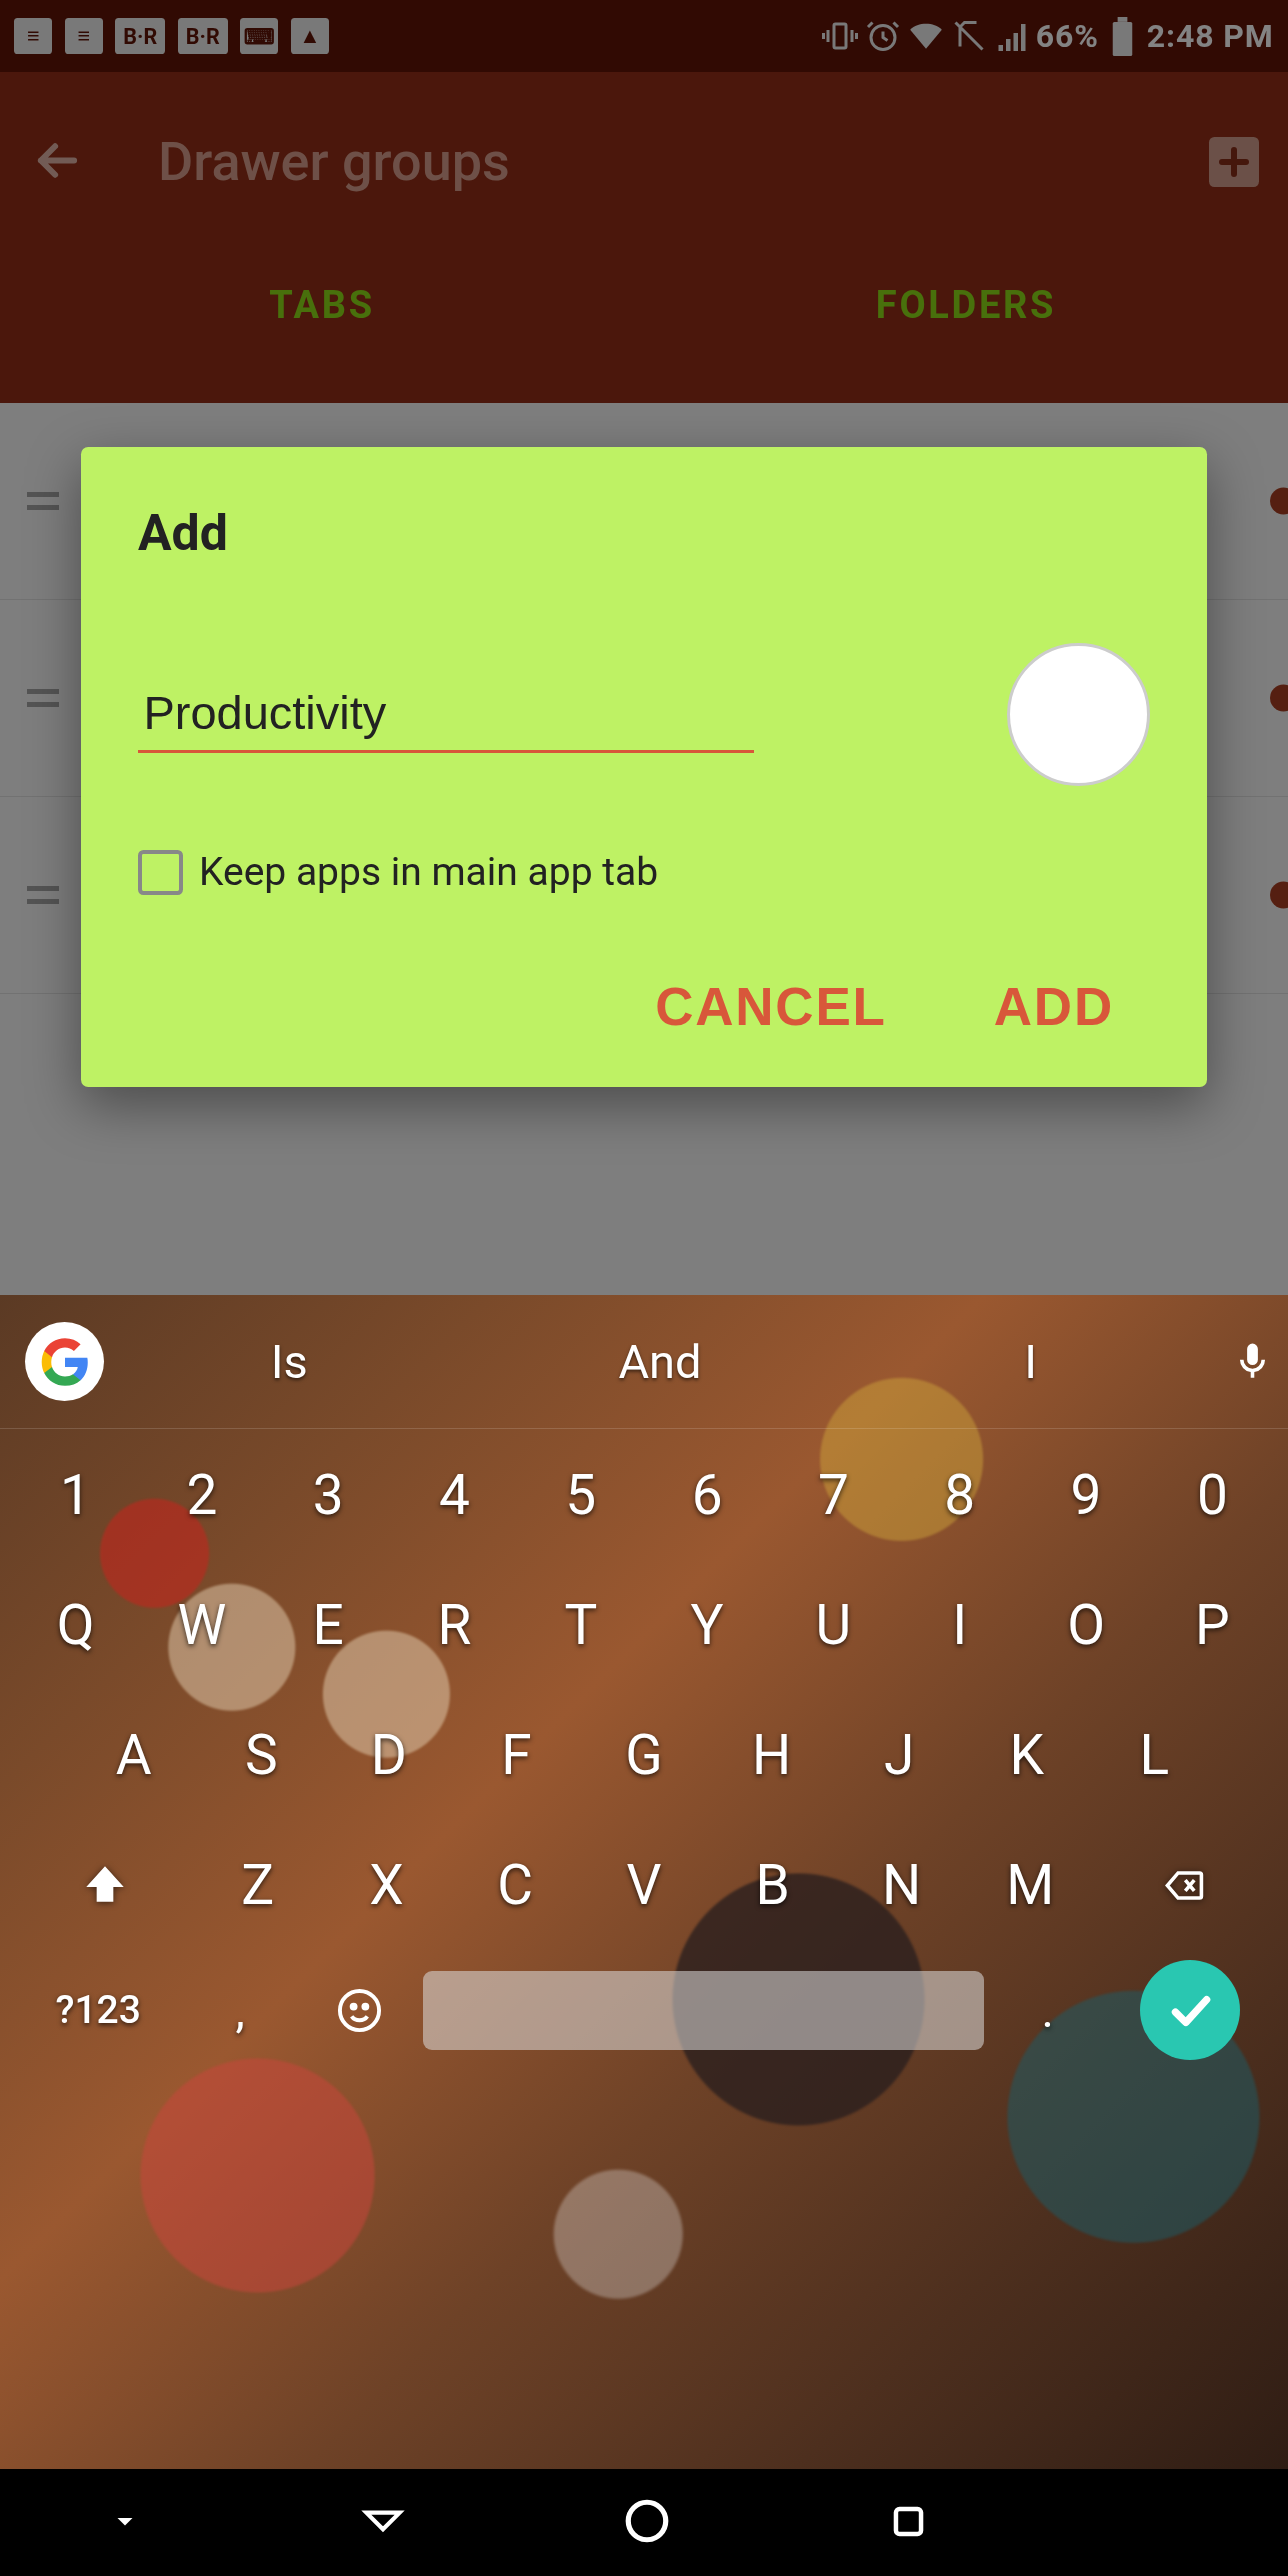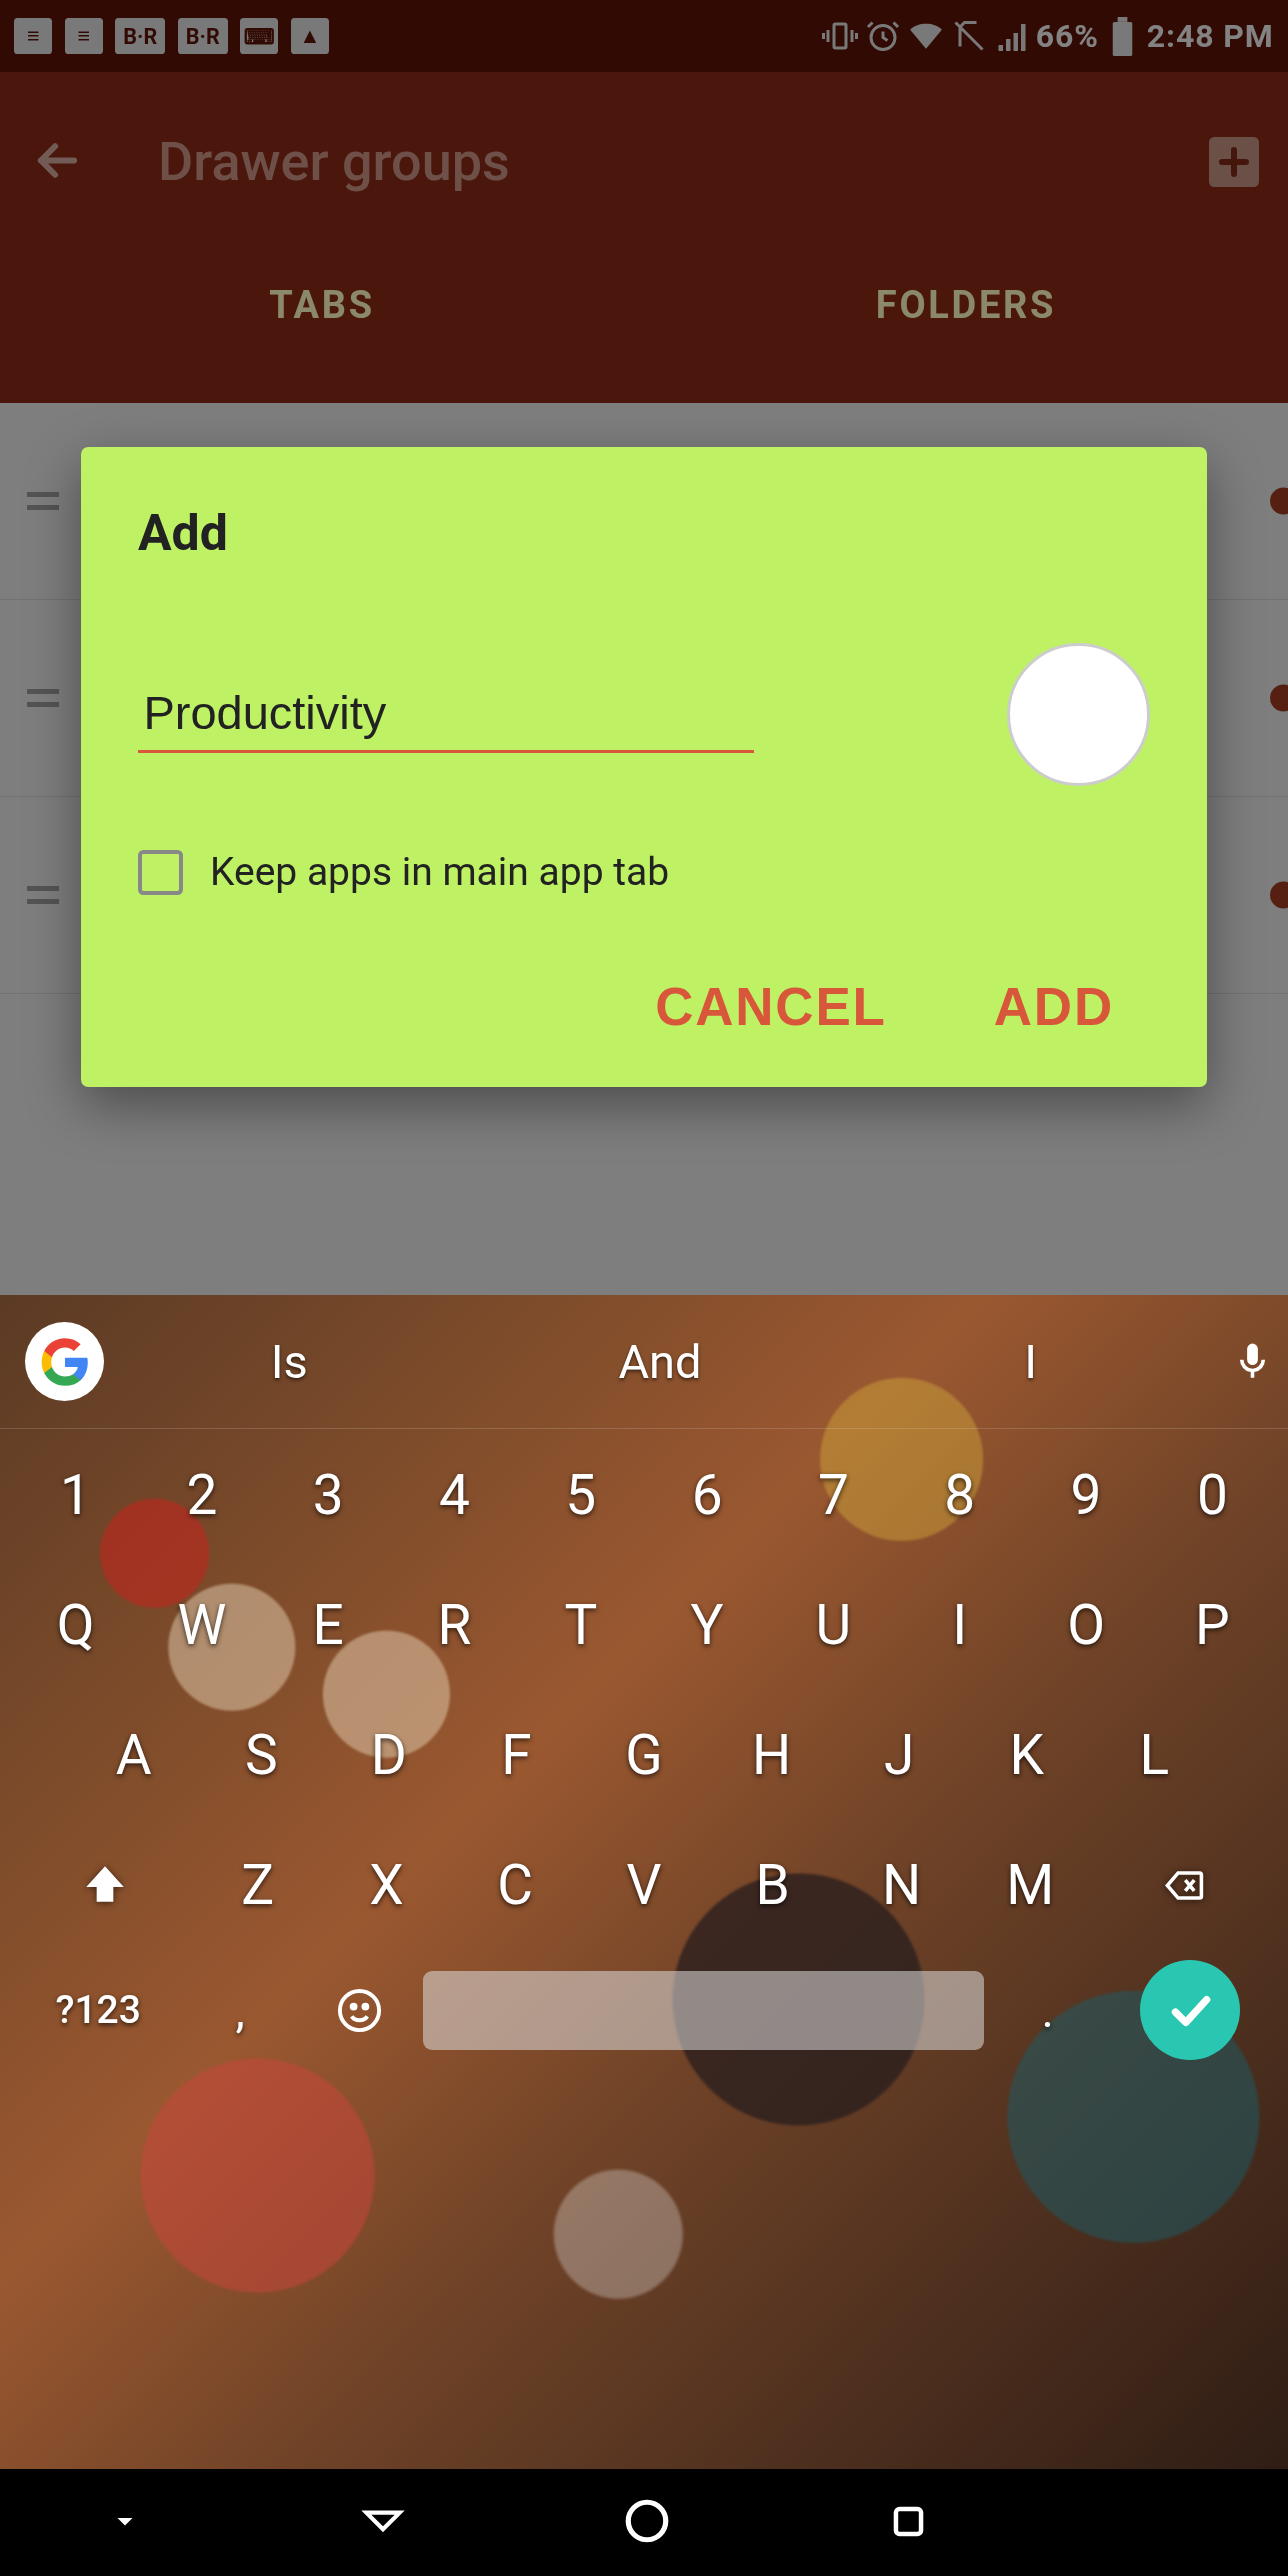--- a/index.html
+++ b/index.html
@@ -72,21 +72,21 @@
   }
   .tab-bar {
     display:flex;
     height:107px;
   }
   .tab {
     flex:1;
     display:flex;
     align-items:center;
     justify-content:center;
-    color:#fef9c3;
+    color:#84cc16;
     font-size:38px;
     font-weight:700;
     letter-spacing:2.7px;
   }
 
   
   .main-area {
     position:absolute;
     top:403px; left:0; right:0;
     bottom:1091px;
@@ -153,21 +153,21 @@
   .color-circle {
     margin-left:auto;
     width:143px; height:143px;
     border:3.6px solid #ccc;
     border-radius:50%;
     background:#fff;
   }
   .check-row {
     display:flex;
     align-items:center;
-    gap:27px;
+    gap:16px;
     margin-bottom:81px;
     margin-top:9px;
   }
   .checkbox {
     width:45px; height:45px;
     border:4.5px solid #888;
     border-radius:5.4px;
   }
   .check-label {
     font-size:39px;

